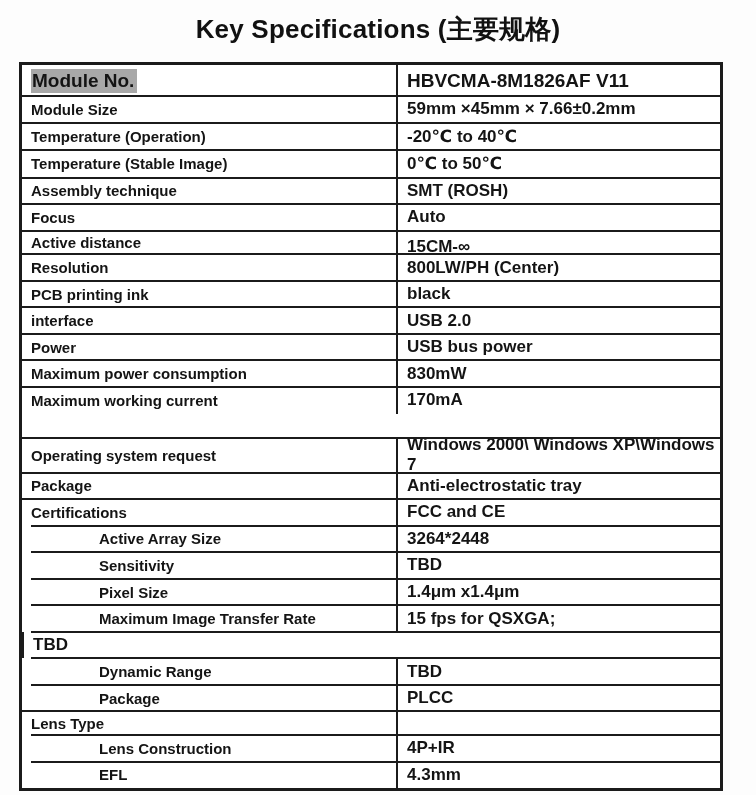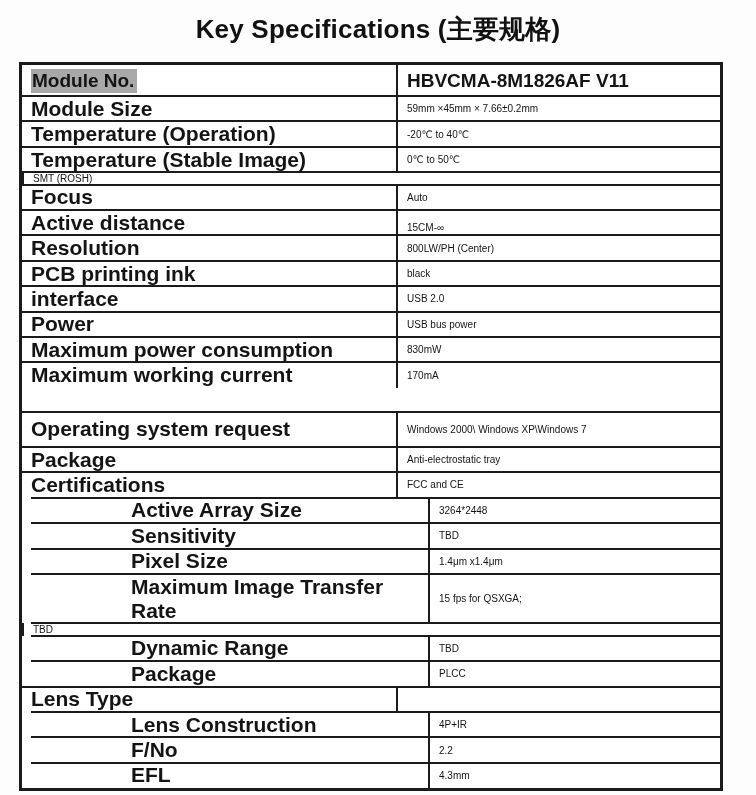--- a/index.html
+++ b/index.html
@@ -37,29 +37,29 @@
   }
   .spec-row.row-header::before{display:none;}
   
   .spec-row.row-indent::before{left:9px;}
   .row-header{flex:0 0 31px;}
   .row-tall{flex:0 0 35px;margin-top:24px;}
   .cell-label{
     flex:0 0 374px;
     display:flex;align-items:center;
     padding-left:9px;box-sizing:border-box;
-    font-weight:bold;font-size:21px;
+    font-weight:bold;font-size:15px;
   }
-  .row-indent .cell-label{padding-left:77px;margin-left:32px;}
+  .row-indent .cell-label{padding-left:77px;}
   .cell-value{
     flex:1 1 auto;
     display:flex;align-items:center;
     border-left:2px solid #1b1b1b;
     padding-left:9px;box-sizing:border-box;
-    font-size:10px;font-weight:normal;
+    font-size:17px;font-weight:bold;
   }
   .row-header .cell-label,
   .row-header .cell-value{
     font-size:19px;font-weight:bold;
   }
   .row-vlow .cell-value{align-items:flex-end;padding-bottom:0px;line-height:15px;}
   .hl{background:#a8a8a8;padding:1px 3px 1px 1px;}
 </style>
 </head>
 <body>
@@ -82,20 +82,21 @@
       </div>
       <div class="spec-row">
         <div class="cell-label">Temperature (Operation)</div>
         <div class="cell-value">-20℃ to 40℃</div>
       </div>
       <div class="spec-row">
         <div class="cell-label">Temperature (Stable Image)</div>
         <div class="cell-value">0℃ to 50℃</div>
       </div>
       <div class="spec-row">
+        <div class="cell-label">Assembly technique</div>
         <div class="cell-value">SMT (ROSH)</div>
       </div>
       <div class="spec-row">
         <div class="cell-label">Focus</div>
         <div class="cell-value">Auto</div>
       </div>
       <div class="spec-row row-vlow">
         <div class="cell-label">Active distance</div>
         <div class="cell-value">15CM-∞</div>
       </div>
@@ -164,22 +165,18 @@
       </div>
       <div class="spec-row">
         <div class="cell-label">Lens Type</div>
         <div class="cell-value"></div>
       </div>
       <div class="spec-row row-indent">
         <div class="cell-label">Lens Construction</div>
         <div class="cell-value">4P+IR</div>
       </div>
       <div class="spec-row row-indent">
-        <div class="cell-label">F/No</div>
-        <div class="cell-value">2.2</div>
-      </div>
-      <div class="spec-row row-indent">
         <div class="cell-label">EFL</div>
         <div class="cell-value">4.3mm</div>
       </div>
     </div>
 
 </div>
 
 </body></html>

